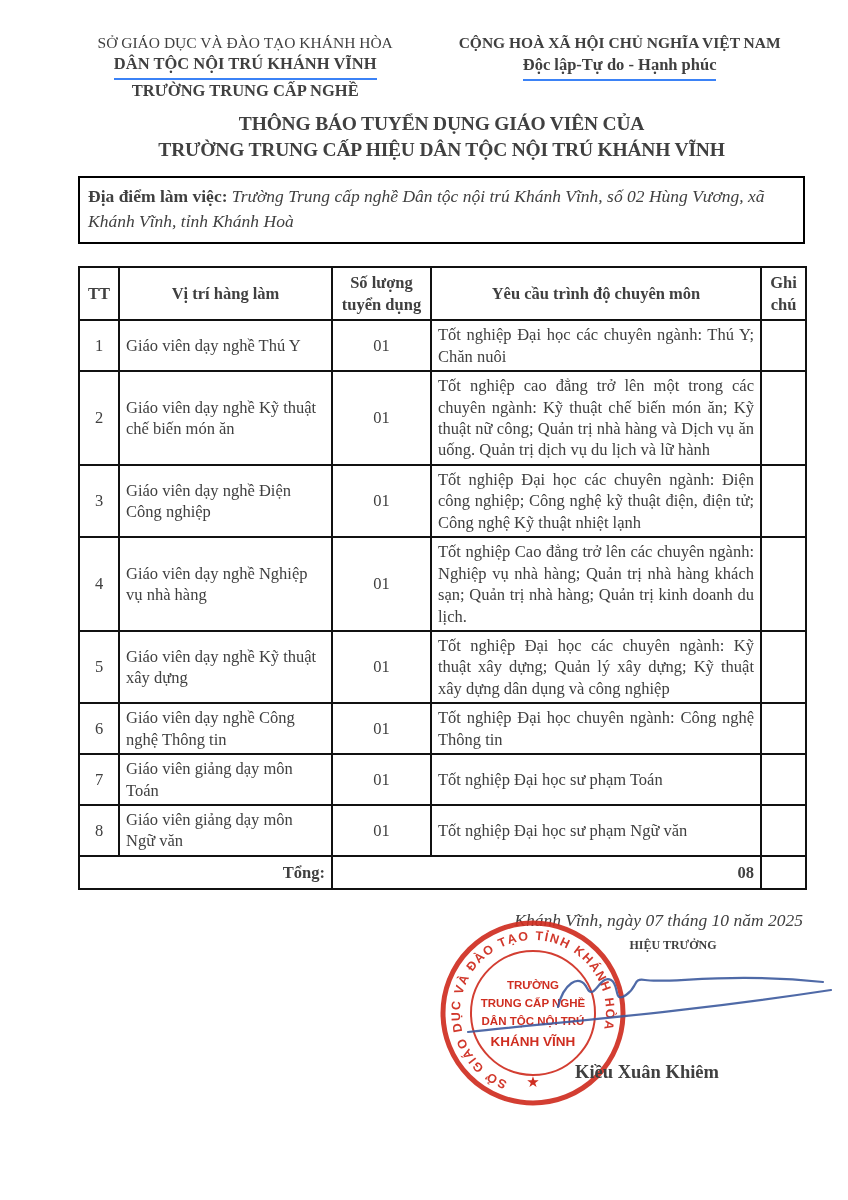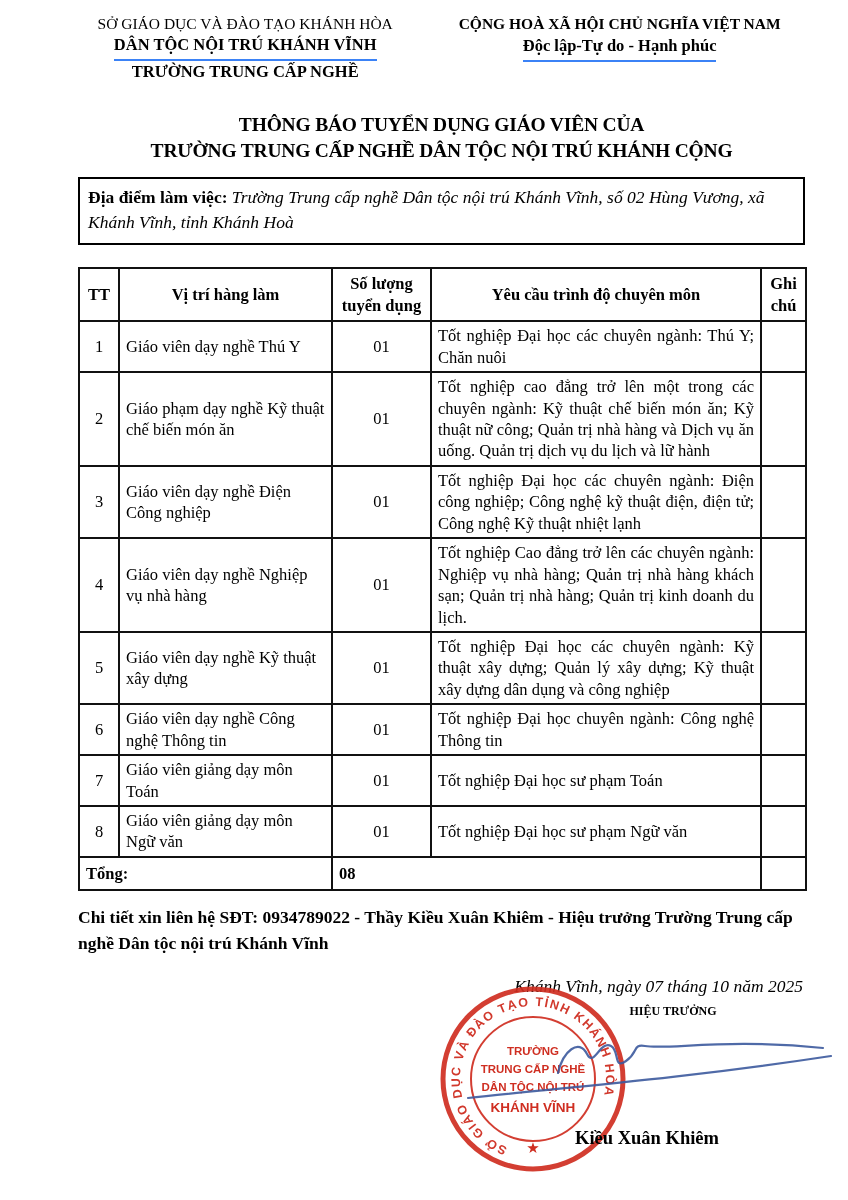--- a/index.html
+++ b/index.html
@@ -2,35 +2,35 @@
 <html><head>
 <meta charset="utf-8">
 <style>
   html,body{margin:0;padding:0;background:#888;}
   .page{
     position:relative;
     width:848px;height:1200px;
     margin:0 auto;
     background:#ffffff;
     font-family:"Liberation Serif","DejaVu Serif",serif;
-    color:#000000;
+    color:#404040;
     overflow:hidden;
     box-sizing:border-box;
-    padding:14px 43px 0 78px;
+    padding:33px 43px 0 78px;
   }
   
   .nat-header{display:flex;justify-content:space-between;align-items:flex-start;}
   .nh-left{width:46%;text-align:center;line-height:1.3;}
   .nh-right{width:51%;text-align:center;line-height:1.35;}
   .nh-line1-left{font-size:15.5px;}
   .nh-line-bold{font-size:16.5px;font-weight:bold;}
   .nh-underline{display:inline-block;border-bottom:2px solid #3b82f6;padding-bottom:3px;}
   .nh-line1-right{font-size:15.5px;font-weight:bold;}
   
-  .doc-title{margin-top:30px;text-align:center;font-weight:bold;font-size:19.5px;line-height:1.35;letter-spacing:-0.2px;}
+  .doc-title{margin-top:10px;text-align:center;font-weight:bold;font-size:19.5px;line-height:1.35;letter-spacing:-0.2px;}
   
   .loc-box{
     margin-top:12px;border:2px solid #000000;
     padding:6px 8px 8px 8px;font-size:17.5px;line-height:1.45;
   }
   .loc-label{font-weight:bold;}
   .loc-value{font-style:italic;}
   
   table.jobs{
     margin-top:22px;border-collapse:collapse;width:727px;table-layout:fixed;
@@ -41,21 +41,21 @@
     overflow:hidden;
   }
   table.jobs th{font-weight:bold;text-align:center;padding:4px 2px;}
   col.c-tt{width:40px;}
   col.c-pos{width:213px;}
   col.c-qty{width:99px;}
   col.c-req{width:330px;}
   col.c-note{width:45px;}
   td.tt,td.qty{text-align:center;}
   td.req{text-align:justify;vertical-align:middle;}
-  tr.total-row td{font-weight:bold;text-align:left;padding:5px 6px;}
+  tr.total-row td{font-weight:bold;text-align:right;padding:5px 6px;}
   
   .contact{margin-top:14px;font-weight:bold;font-size:17.5px;line-height:1.45;width:720px;}
   .sig-area{position:relative;height:240px;margin-top:20px;text-decoration:underline;}
   .date-line{position:absolute;top:0;right:2px;font-style:italic;font-size:17.5px;}
   .signer-title{position:absolute;top:28px;left:455px;width:280px;text-align:center;font-weight:bold;font-size:12px;}
   .stamp-wrap{position:absolute;top:5px;left:357px;width:196px;height:196px;}
   .sig-svg{position:absolute;top:42px;left:385px;}
   .signer-name{position:absolute;top:152px;left:429px;width:280px;text-align:center;font-weight:bold;font-size:18.5px;}
 </style>
 </head>
@@ -70,21 +70,21 @@
       <div class="nh-line-bold">TRƯỜNG TRUNG CẤP NGHỀ</div>
     </div>
     <div class="nh-right">
       <div class="nh-line1-right">CỘNG HOÀ XÃ HỘI CHỦ NGHĨA VIỆT NAM</div>
       <div class="nh-line-bold"><span class="nh-underline">Độc lập-Tự do - Hạnh phúc</span></div>
     </div>
   </div>
 
   <div class="doc-title">
     <div>THÔNG BÁO TUYỂN DỤNG GIÁO VIÊN CỦA</div>
-    <div>TRƯỜNG TRUNG CẤP NGHỀ DÂN TỘC NỘI TRÚ KHÁNH CỘNG</div>
+    <div>TRƯỜNG TRUNG CẤP HIỆU DÂN TỘC NỘI TRÚ KHÁNH VĨNH</div>
   </div>
 
   <div class="loc-box">
     <span class="loc-label">Địa điểm làm việc:</span>
     <span class="loc-value">Trường Trung cấp nghề Dân tộc nội trú Khánh Vĩnh, số 02 Hùng Vương, xã Khánh Vĩnh, tỉnh Khánh Hoà</span>
   </div>
 
   <table class="jobs">
     <colgroup>
       <col class="c-tt">
@@ -105,21 +105,21 @@
     <tbody>
       <tr>
         <td class="tt">1</td>
         <td>Giáo viên dạy nghề Thú Y</td>
         <td class="qty">01</td>
         <td class="req">Tốt nghiệp Đại học các chuyên ngành: Thú Y;  Chăn nuôi</td>
         <td></td>
       </tr>
       <tr>
         <td class="tt">2</td>
-        <td>Giáo phạm dạy nghề Kỹ thuật chế biến món ăn</td>
+        <td>Giáo viên dạy nghề Kỹ thuật chế biến món ăn</td>
         <td class="qty">01</td>
         <td class="req">Tốt nghiệp cao đẳng trở lên một trong các chuyên ngành: Kỹ thuật chế biến món ăn; Kỹ thuật nữ công; Quản trị nhà hàng và Dịch vụ ăn uống. Quản trị dịch vụ du lịch và lữ hành</td>
         <td></td>
       </tr>
       <tr>
         <td class="tt">3</td>
         <td>Giáo viên dạy nghề Điện Công nghiệp</td>
         <td class="qty">01</td>
         <td class="req">Tốt nghiệp Đại học các chuyên ngành: Điện công nghiệp; Công nghệ kỹ thuật điện, điện tử; Công nghệ Kỹ thuật nhiệt lạnh</td>
         <td></td>
@@ -160,21 +160,20 @@
         <td></td>
       </tr>
       <tr class="total-row">
         <td colspan="2">Tổng:</td>
         <td colspan="2">08</td>
         <td></td>
       </tr>
     </tbody>
   </table>
 
-  <div class="contact">Chi tiết xin liên hệ SĐT: 0934789022 - Thầy Kiều Xuân Khiêm - Hiệu trưởng Trường Trung cấp nghề Dân tộc nội trú Khánh Vĩnh</div>
 
   <div class="sig-area">
     <div class="date-line">Khánh Vĩnh, ngày 07 tháng 10 năm 2025</div>
     <div class="signer-title">HIỆU TRƯỞNG</div>
 
     <div class="stamp-wrap">
       <svg width="196" height="196" viewBox="0 0 196 196">
         <defs>
           <path id="rimPath" d="M 98 171 A 73 73 0 1 1 98.01 171" fill="none"></path>
         </defs>

